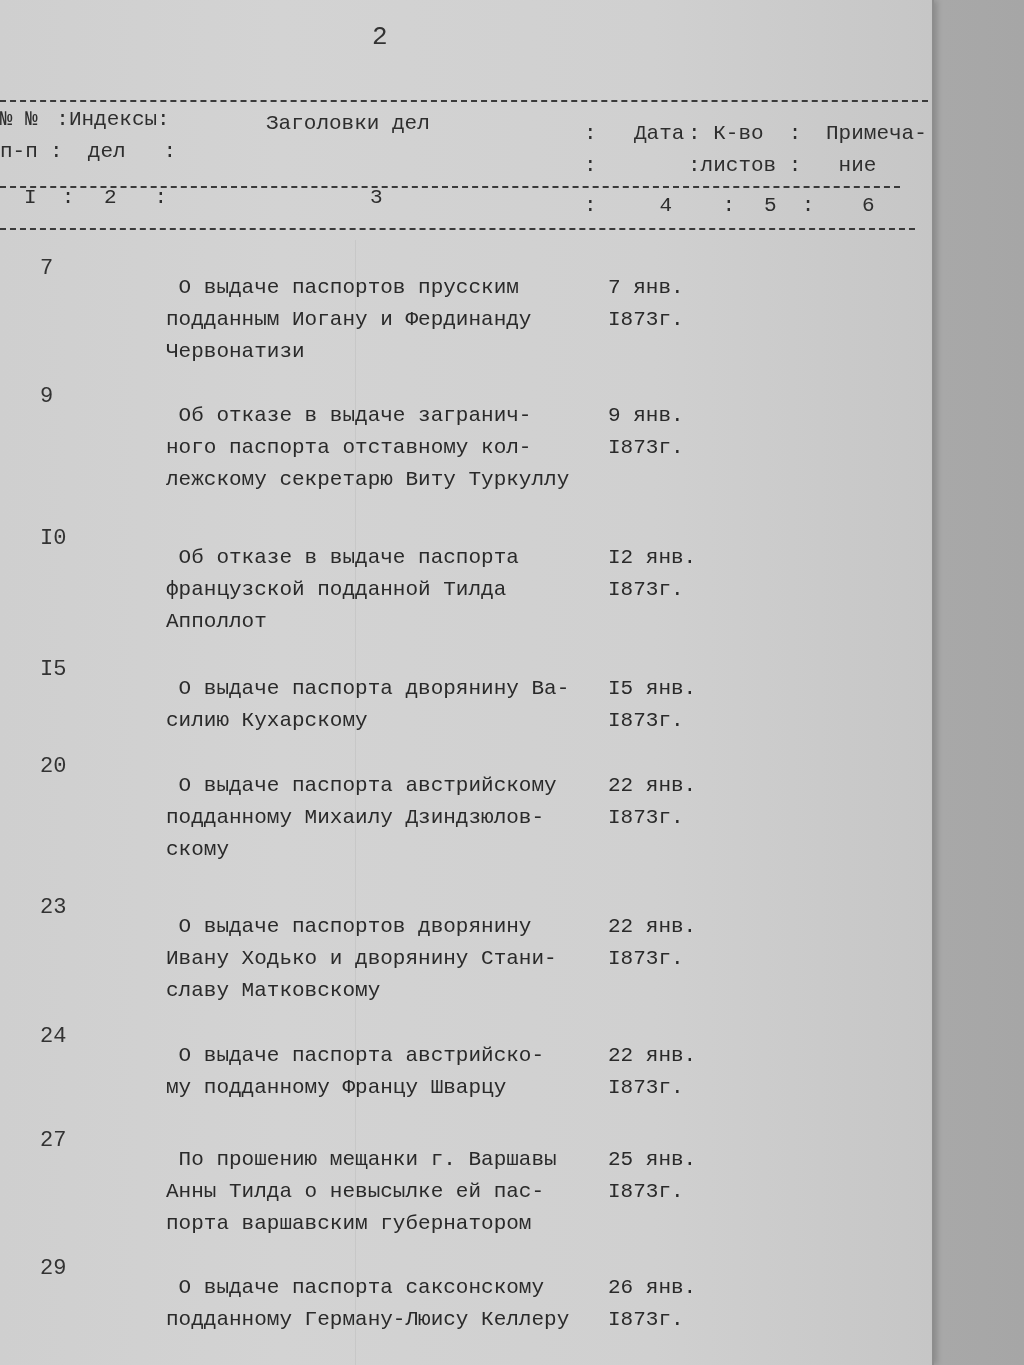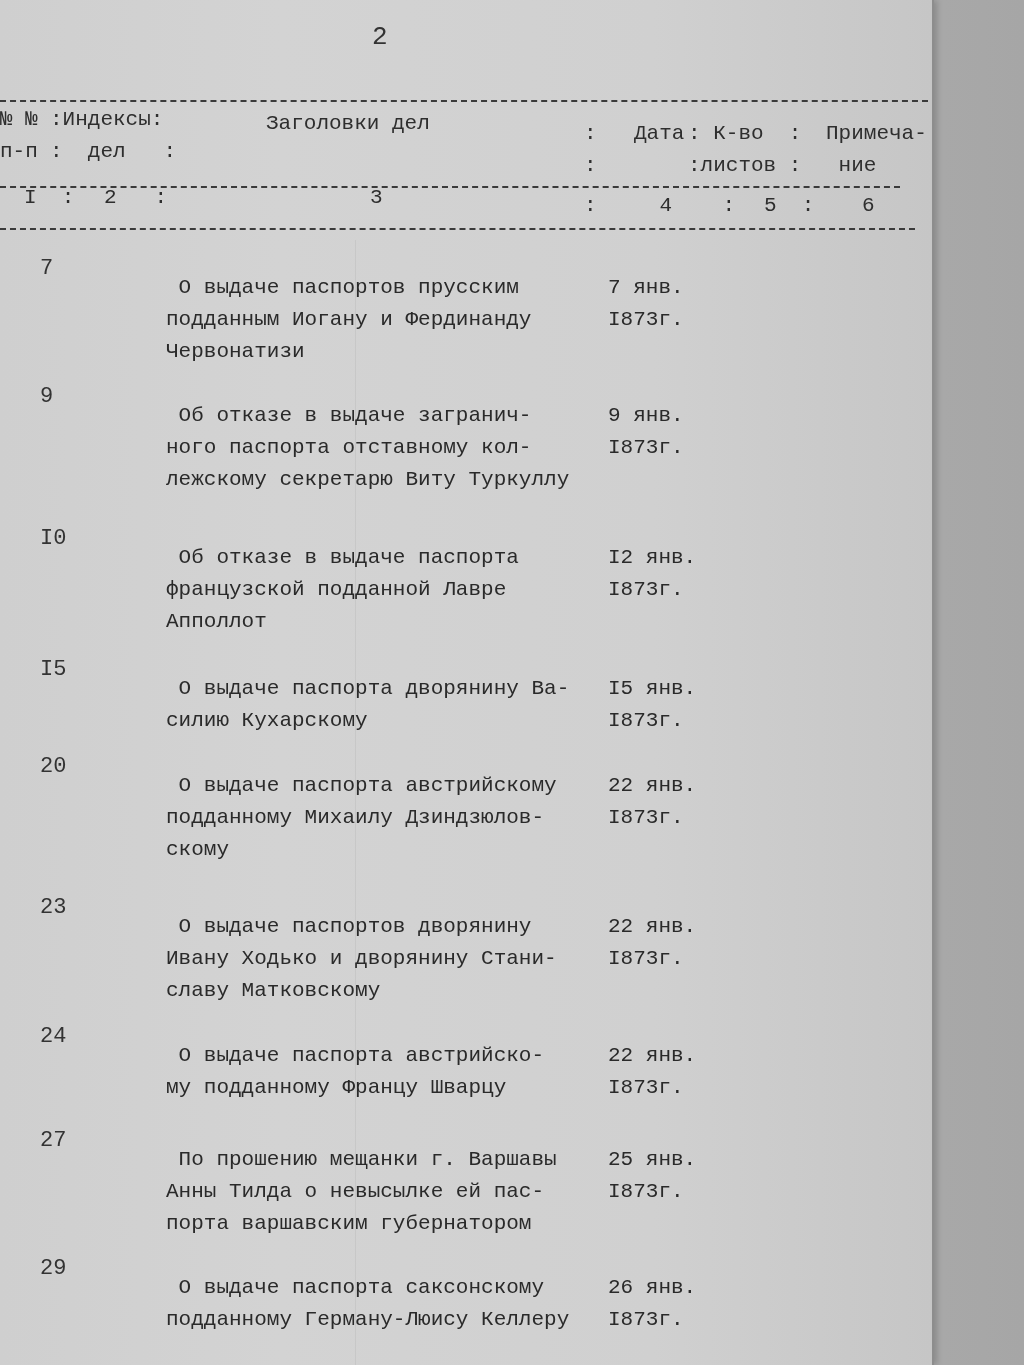--- a/index.html
+++ b/index.html
@@ -107,21 +107,21 @@
   <div class="fold"></div>
 
   <div class="page-number">2</div>
 
   <div class="rule" style="top:100px; width:928px;"></div>
   <div class="rule" style="top:186px; width:900px;"></div>
   <div class="rule" style="top:228px; width:915px;"></div>
 
   <div class="hdr" style="left:0px; top:104px;">№ №
 п-п</div>
-  <div class="hdr" style="left:50px; top:104px;">:Индексы:
+  <div class="hdr" style="left:50px; top:104px;text-align:center;">:Индексы:
 :  дел   :</div>
   <div class="hdr" style="left:266px; top:108px;font-family:Liberation Mono, monospace;">Заголовки дел</div>
   <div class="hdr" style="left:584px; top:118px;">:
 :</div>
   <div class="hdr" style="left:634px; top:118px;">Дата</div>
   <div class="hdr" style="left:688px; top:118px;">: К-во  :
 :листов :</div>
   <div class="hdr" style="left:826px; top:118px;">Примеча-
  ние</div>
 
@@ -146,21 +146,21 @@
     <div class="title"> Об отказе в выдаче загранич-
 ного паспорта отставному кол-
 лежскому секретарю Виту Туркуллу</div>
     <div class="date">9 янв.
 I873г.</div>
   </div>
 
   <div class="row" style="top:526px;">
     <div class="num">I0</div>
     <div class="title"> Об отказе в выдаче паспорта
-французской подданной Лавре
+французской подданной Тилда
 Апполлот</div>
     <div class="date">I2 янв.
 I873г.</div>
   </div>
 
   <div class="row" style="top:657px;">
     <div class="num">I5</div>
     <div class="title"> О выдаче паспорта дворянину Ва-
 силию Кухарскому</div>
     <div class="date">I5 янв.

